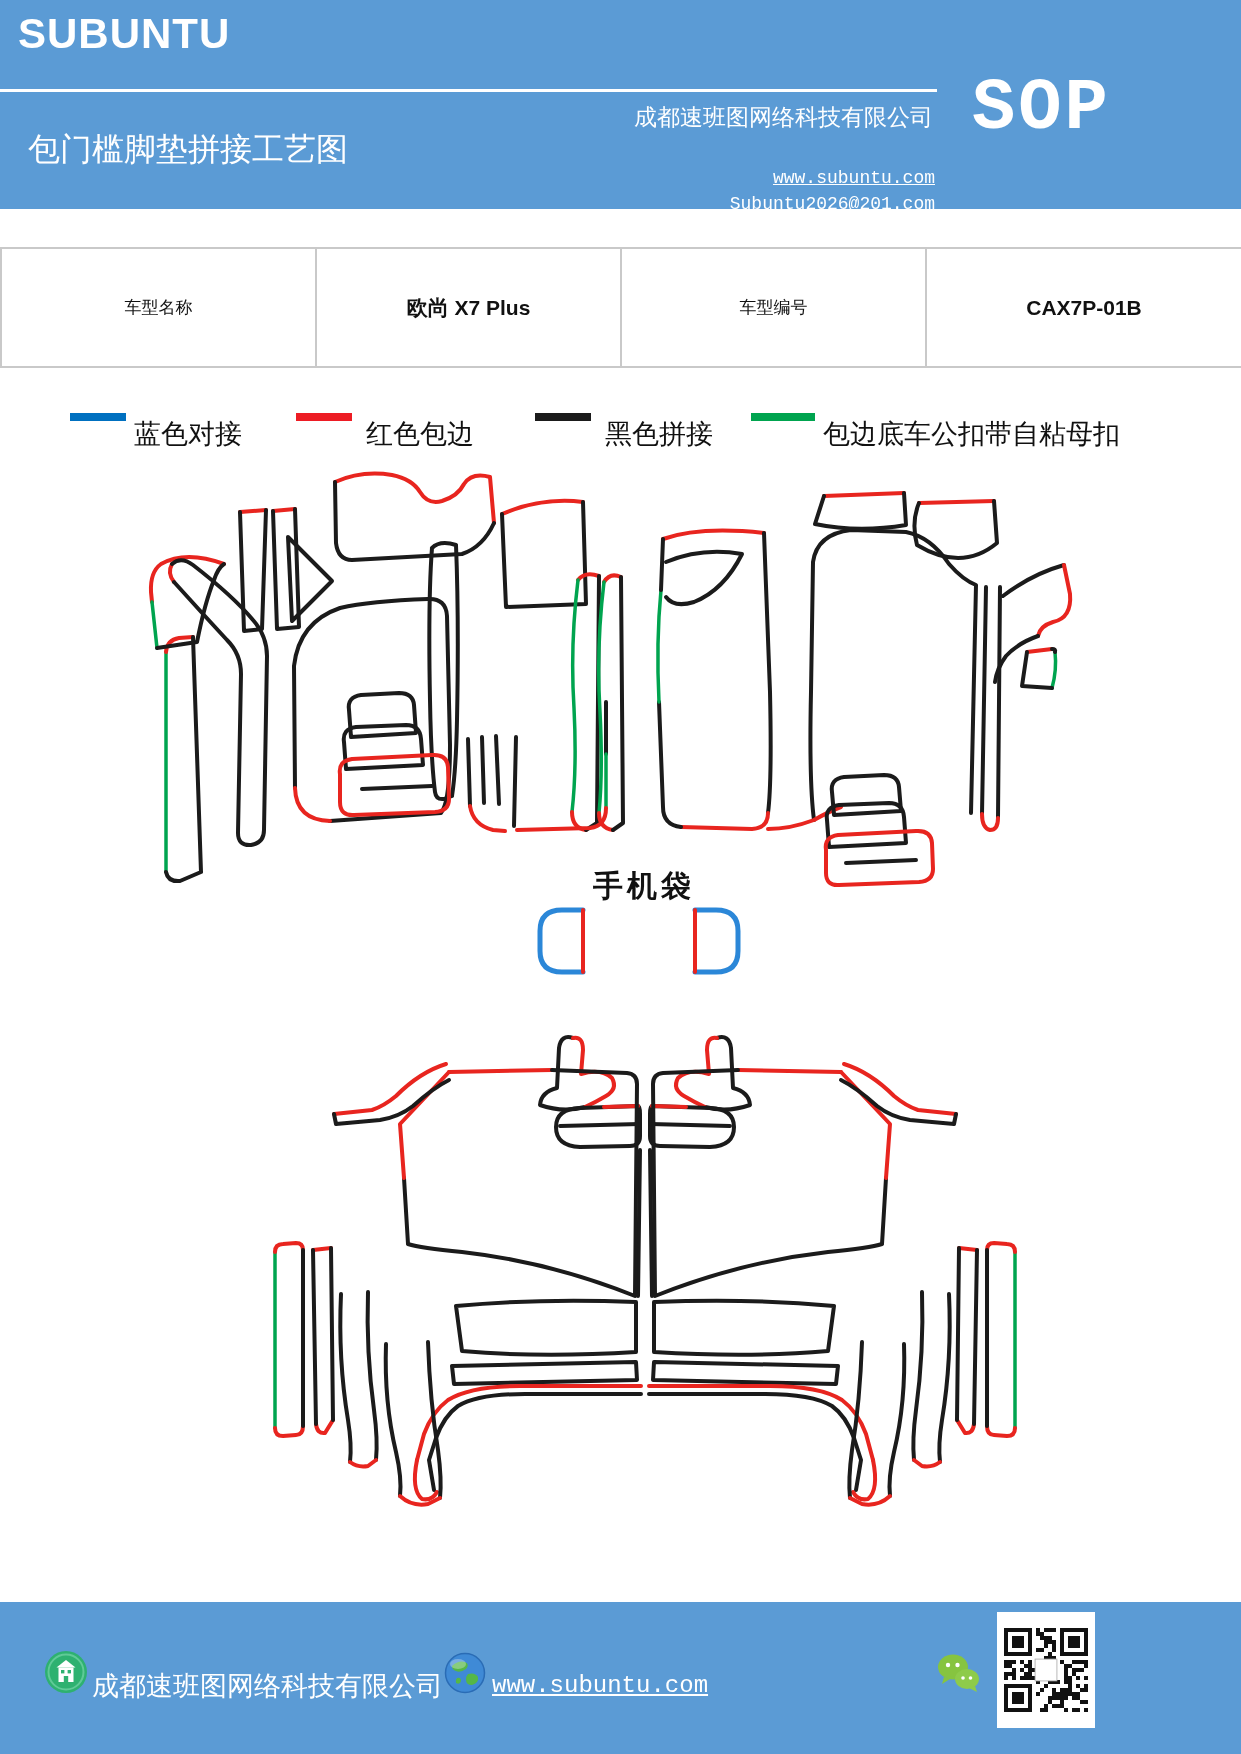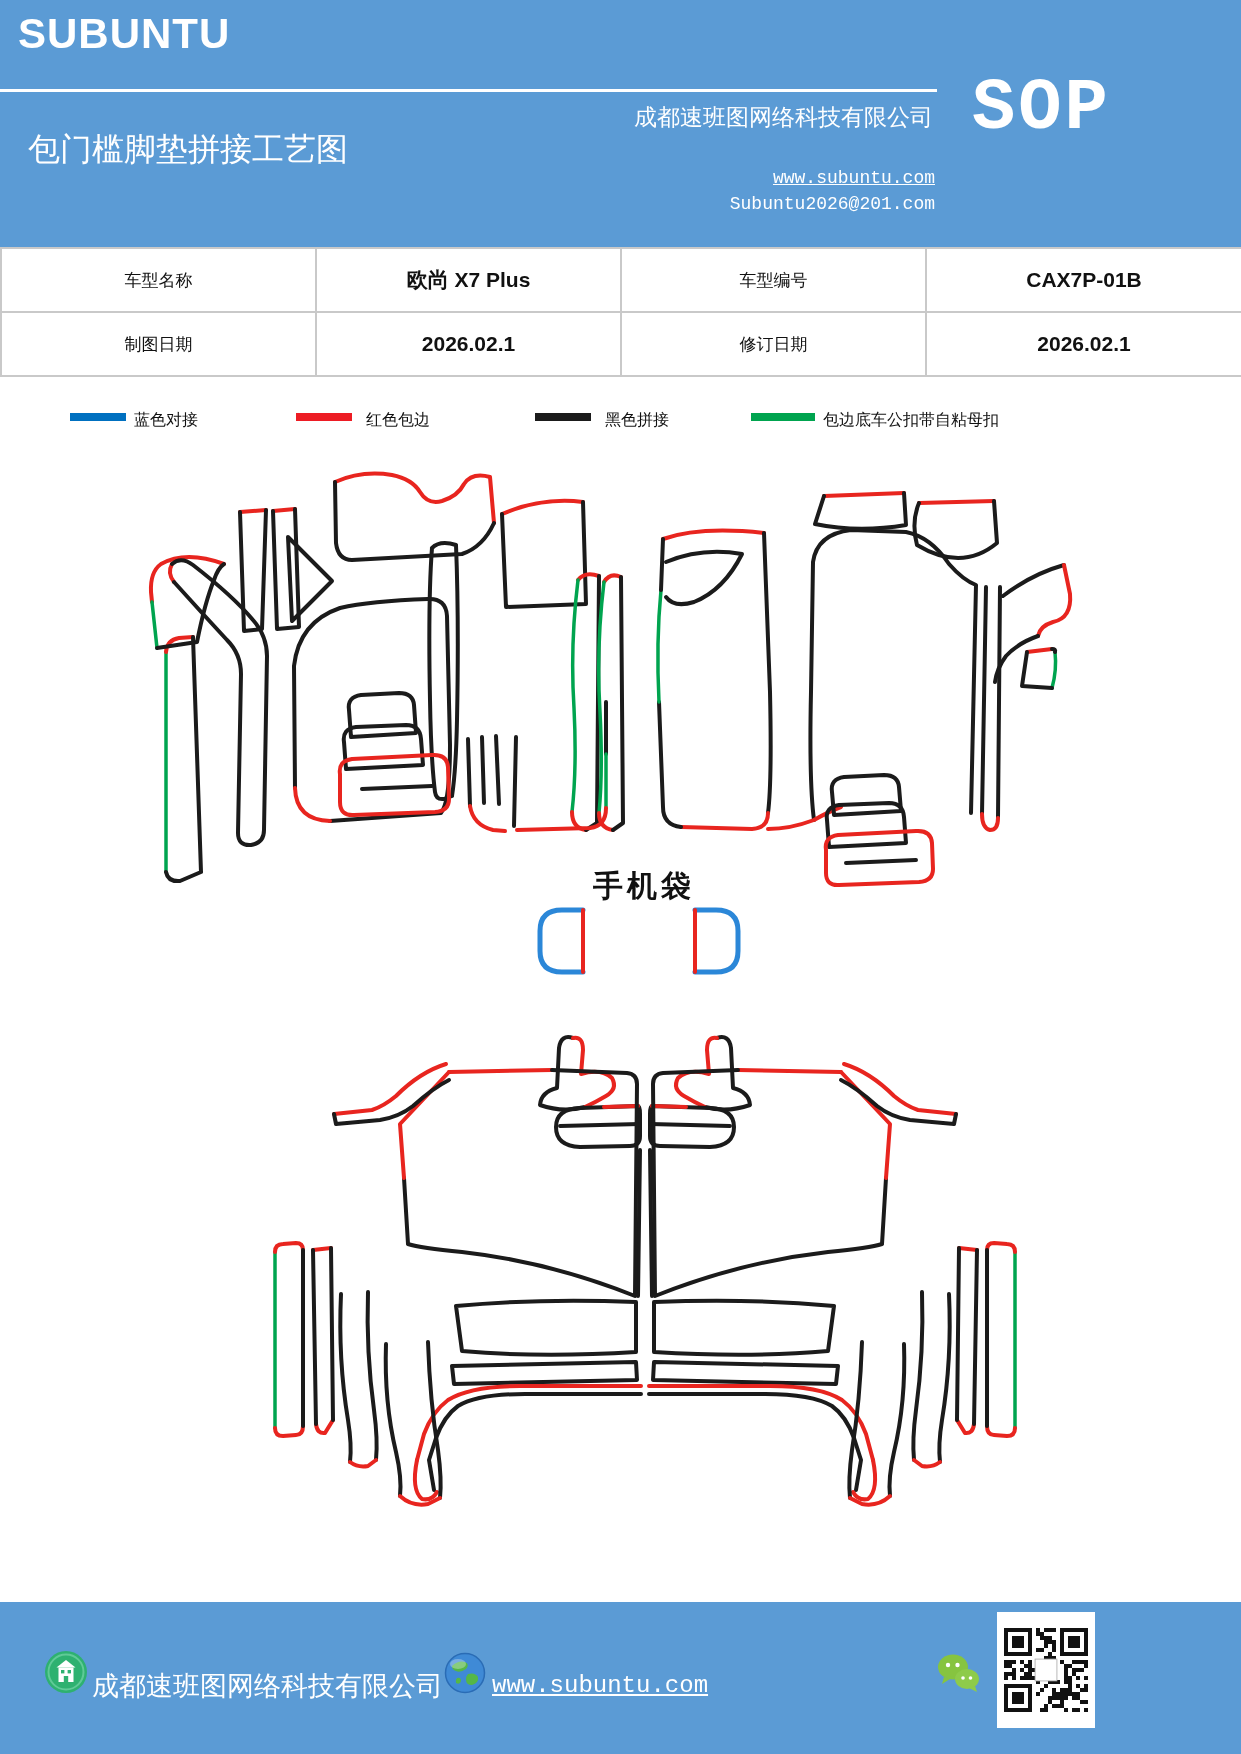--- a/index.html
+++ b/index.html
@@ -1,40 +1,40 @@
 <!DOCTYPE html>
 <html><head>
 <meta charset="utf-8">
 <style>
   html,body{margin:0;padding:0;background:#e8e8e8;}
   .page{position:relative;width:1241px;height:1754px;margin:0 auto;background:#ffffff;
         font-family:"Liberation Sans",sans-serif;overflow:hidden;}
   
-  .header{position:absolute;left:0;top:0;width:1241px;height:247px;background:#5b9bd5;}
+  .header{position:absolute;left:0;top:0;width:1241px;height:209px;background:#5b9bd5;}
   .brand{position:absolute;left:18px;top:10px;color:#fff;font-size:42px;font-weight:800;
          letter-spacing:1px;font-family:"Liberation Sans",sans-serif;}
   .header-rule{position:absolute;left:0;top:89px;width:937px;height:3px;background:#fff;}
   .doc-title{position:absolute;left:28px;top:128px;color:#fff;font-size:32px;font-weight:400;}
   .header-company{position:absolute;right:308px;top:102px;color:#fff;font-size:23px;
          font-family:"Liberation Serif",serif;white-space:nowrap;}
   .sop{position:absolute;left:972px;top:68px;color:#fff;font-size:72px;font-weight:800;letter-spacing:3px;font-family:Liberation Mono, monospace;}
   .header-web{position:absolute;right:306px;top:168px;color:#fff;font-size:18px;
          font-family:"Liberation Mono",monospace;text-decoration:underline;white-space:nowrap;}
   .header-mail{position:absolute;right:306px;top:194px;color:#fff;font-size:18px;
          font-family:"Liberation Mono",monospace;white-space:nowrap;}
   
   .info-table{position:absolute;left:0;top:247px;width:1241px;height:121px;border-collapse:collapse;
          table-layout:fixed;background:#fff;}
   .info-table td{border:2px solid #c9c9c9;text-align:center;vertical-align:middle;height:60px;}
   .cell-label{font-family:"Liberation Serif",serif;font-size:17px;color:#111;}
   .cell-value{font-family:"Liberation Sans",sans-serif;font-size:21px;font-weight:700;color:#111;margin-left:16px;}
   
   .legend{position:absolute;left:0;top:405px;width:1241px;height:32px;}
   .legend-bar{position:absolute;top:8px;height:8px;}
-  .legend-label{position:absolute;top:5px;font-family:"Liberation Serif",serif;font-size:16px;color:#111;
+  .legend-label{position:absolute;top:11px;font-family:"Liberation Serif",serif;font-size:27px;color:#111;
          white-space:nowrap;}
   
   .diagram-svg{position:absolute;left:0;top:0;width:1241px;height:1754px;pointer-events:none;}
   .diagram-svg path{fill:none;stroke-width:4;stroke-linecap:round;stroke-linejoin:round;}
   .diagram-svg .k{stroke:#1b1b1b;}
   .diagram-svg .r{stroke:#e8251f;}
   .diagram-svg .g{stroke:#00a44f;stroke-width:3.5;}
   .diagram-svg .b{stroke:#2b87d8;stroke-width:5;}
   .phone-bag-label{position:absolute;left:592px;top:866px;width:104px;text-align:center;
          font-size:30px;font-weight:600;color:#111;letter-spacing:4px;}
@@ -69,26 +69,20 @@
         <col style="width:305px">
         <col style="width:305px">
         <col style="width:316px">
       </colgroup>
     <tbody>
         <tr>
       <td class="cell-label">车型名称</td>
       <td class="cell-value">欧尚 X7 Plus</td>
       <td class="cell-label">车型编号</td>
       <td class="cell-value">CAX7P-01B</td>
-    </tr>
-    <tr>
-      <td class="cell-label">制图日期</td>
-      <td class="cell-value">2026.02.1</td>
-      <td class="cell-label">修订日期</td>
-      <td class="cell-value">2026.02.1</td>
     </tr>
   </tbody>
     </table>
 
   <div class="legend">
     <span class="legend-bar" style="left: 70px; width: 56px; background-color: rgb(0, 112, 192);"></span>
     <span class="legend-label" style="left:134px;">蓝色对接</span>
     <span class="legend-bar" style="left: 296px; width: 56px; background-color: rgb(237, 28, 36);"></span>
     <span class="legend-label" style="left:366px;">红色包边</span>
     <span class="legend-bar" style="left: 535px; width: 56px; background-color: rgb(27, 27, 27);"></span>

